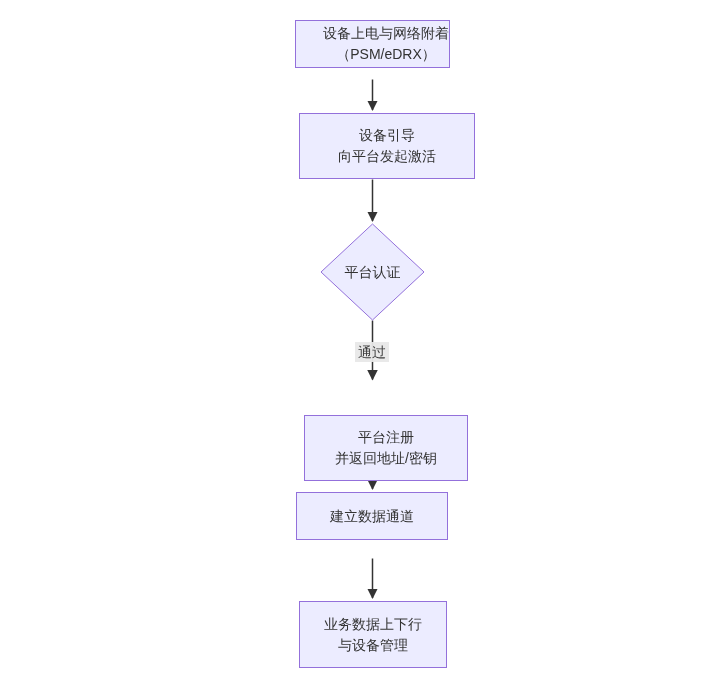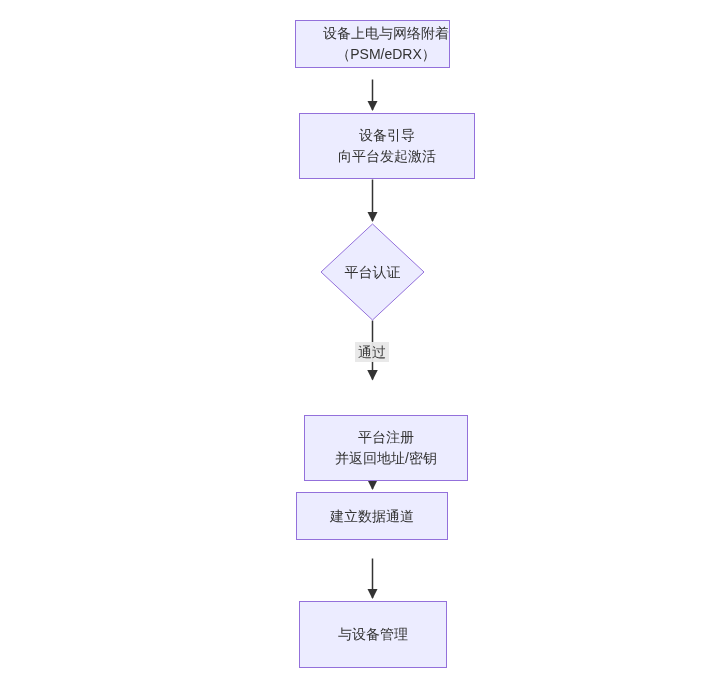--- a/index.html
+++ b/index.html
@@ -104,16 +104,17 @@
   <div class="node rect-node n-register">
     <span class="node-line">平台注册</span>
     <span class="node-line">并返回地址/密钥</span>
   </div>
 
   <div class="node rect-node n-channel">
     <span class="node-line">建立数据通道</span>
   </div>
 
   <div class="node rect-node n-business">
+    <span class="node-line">业务数据上下行</span>
     <span class="node-line">与设备管理</span>
   </div>
 
 </div>
 
 </body></html>

